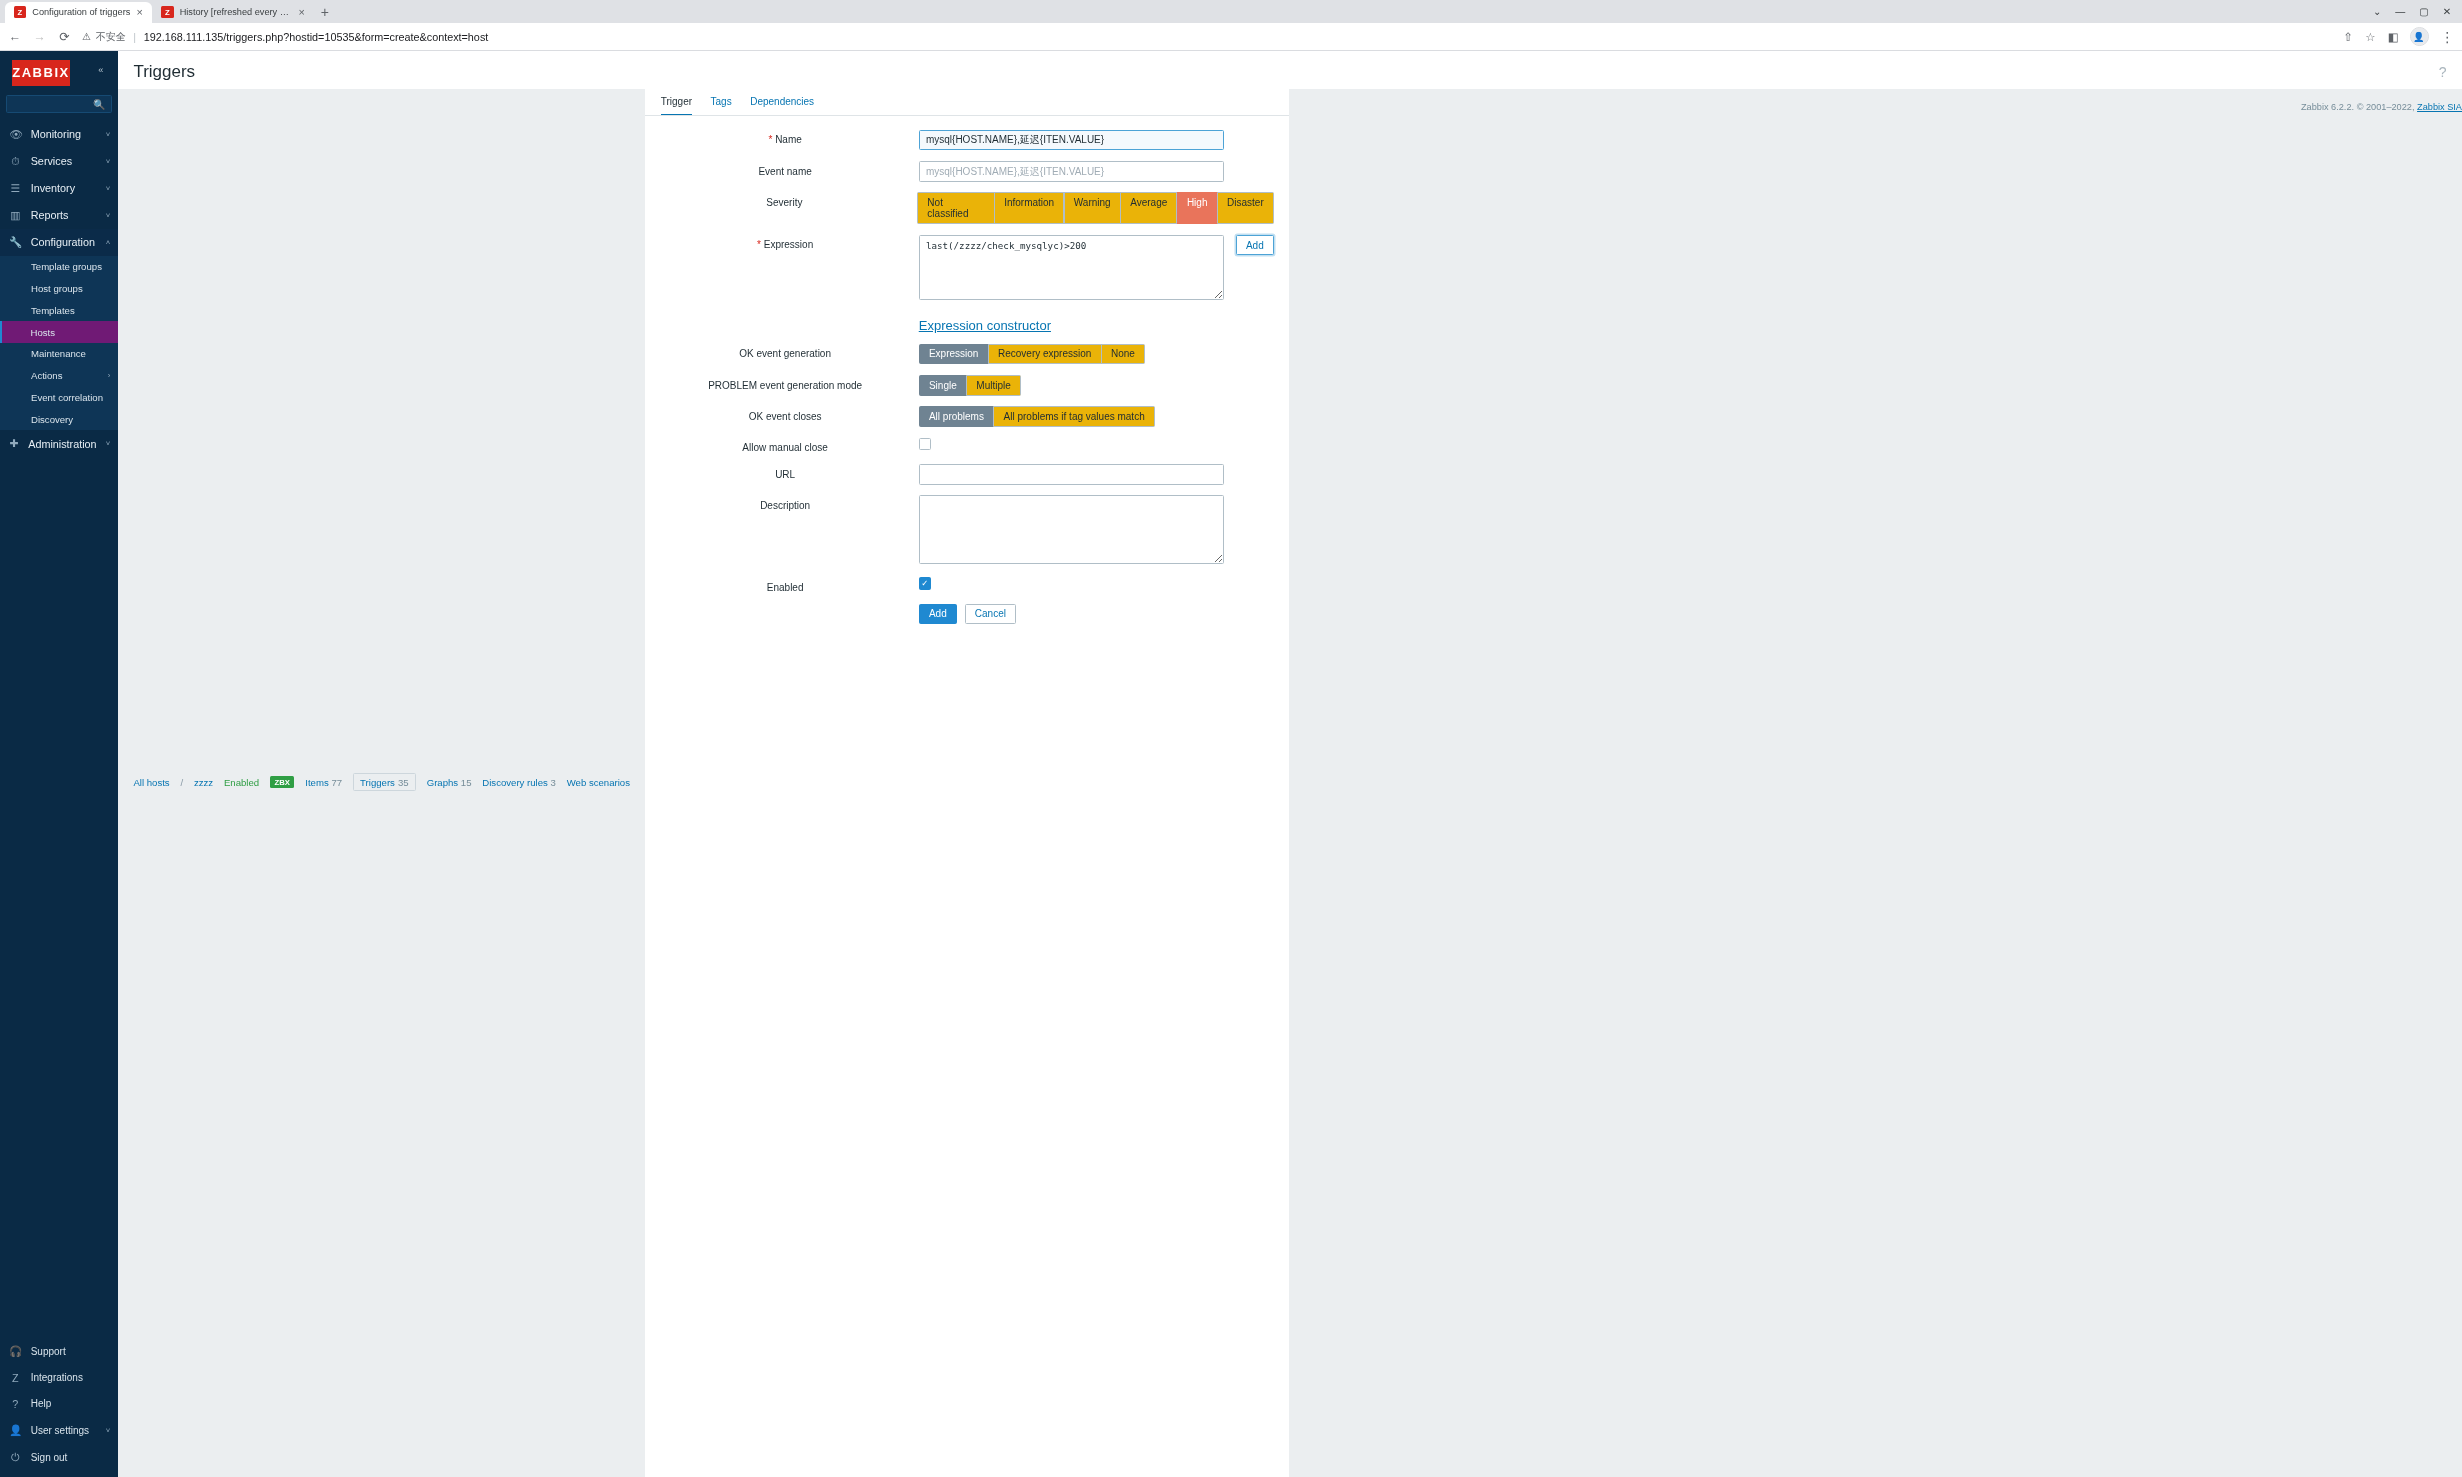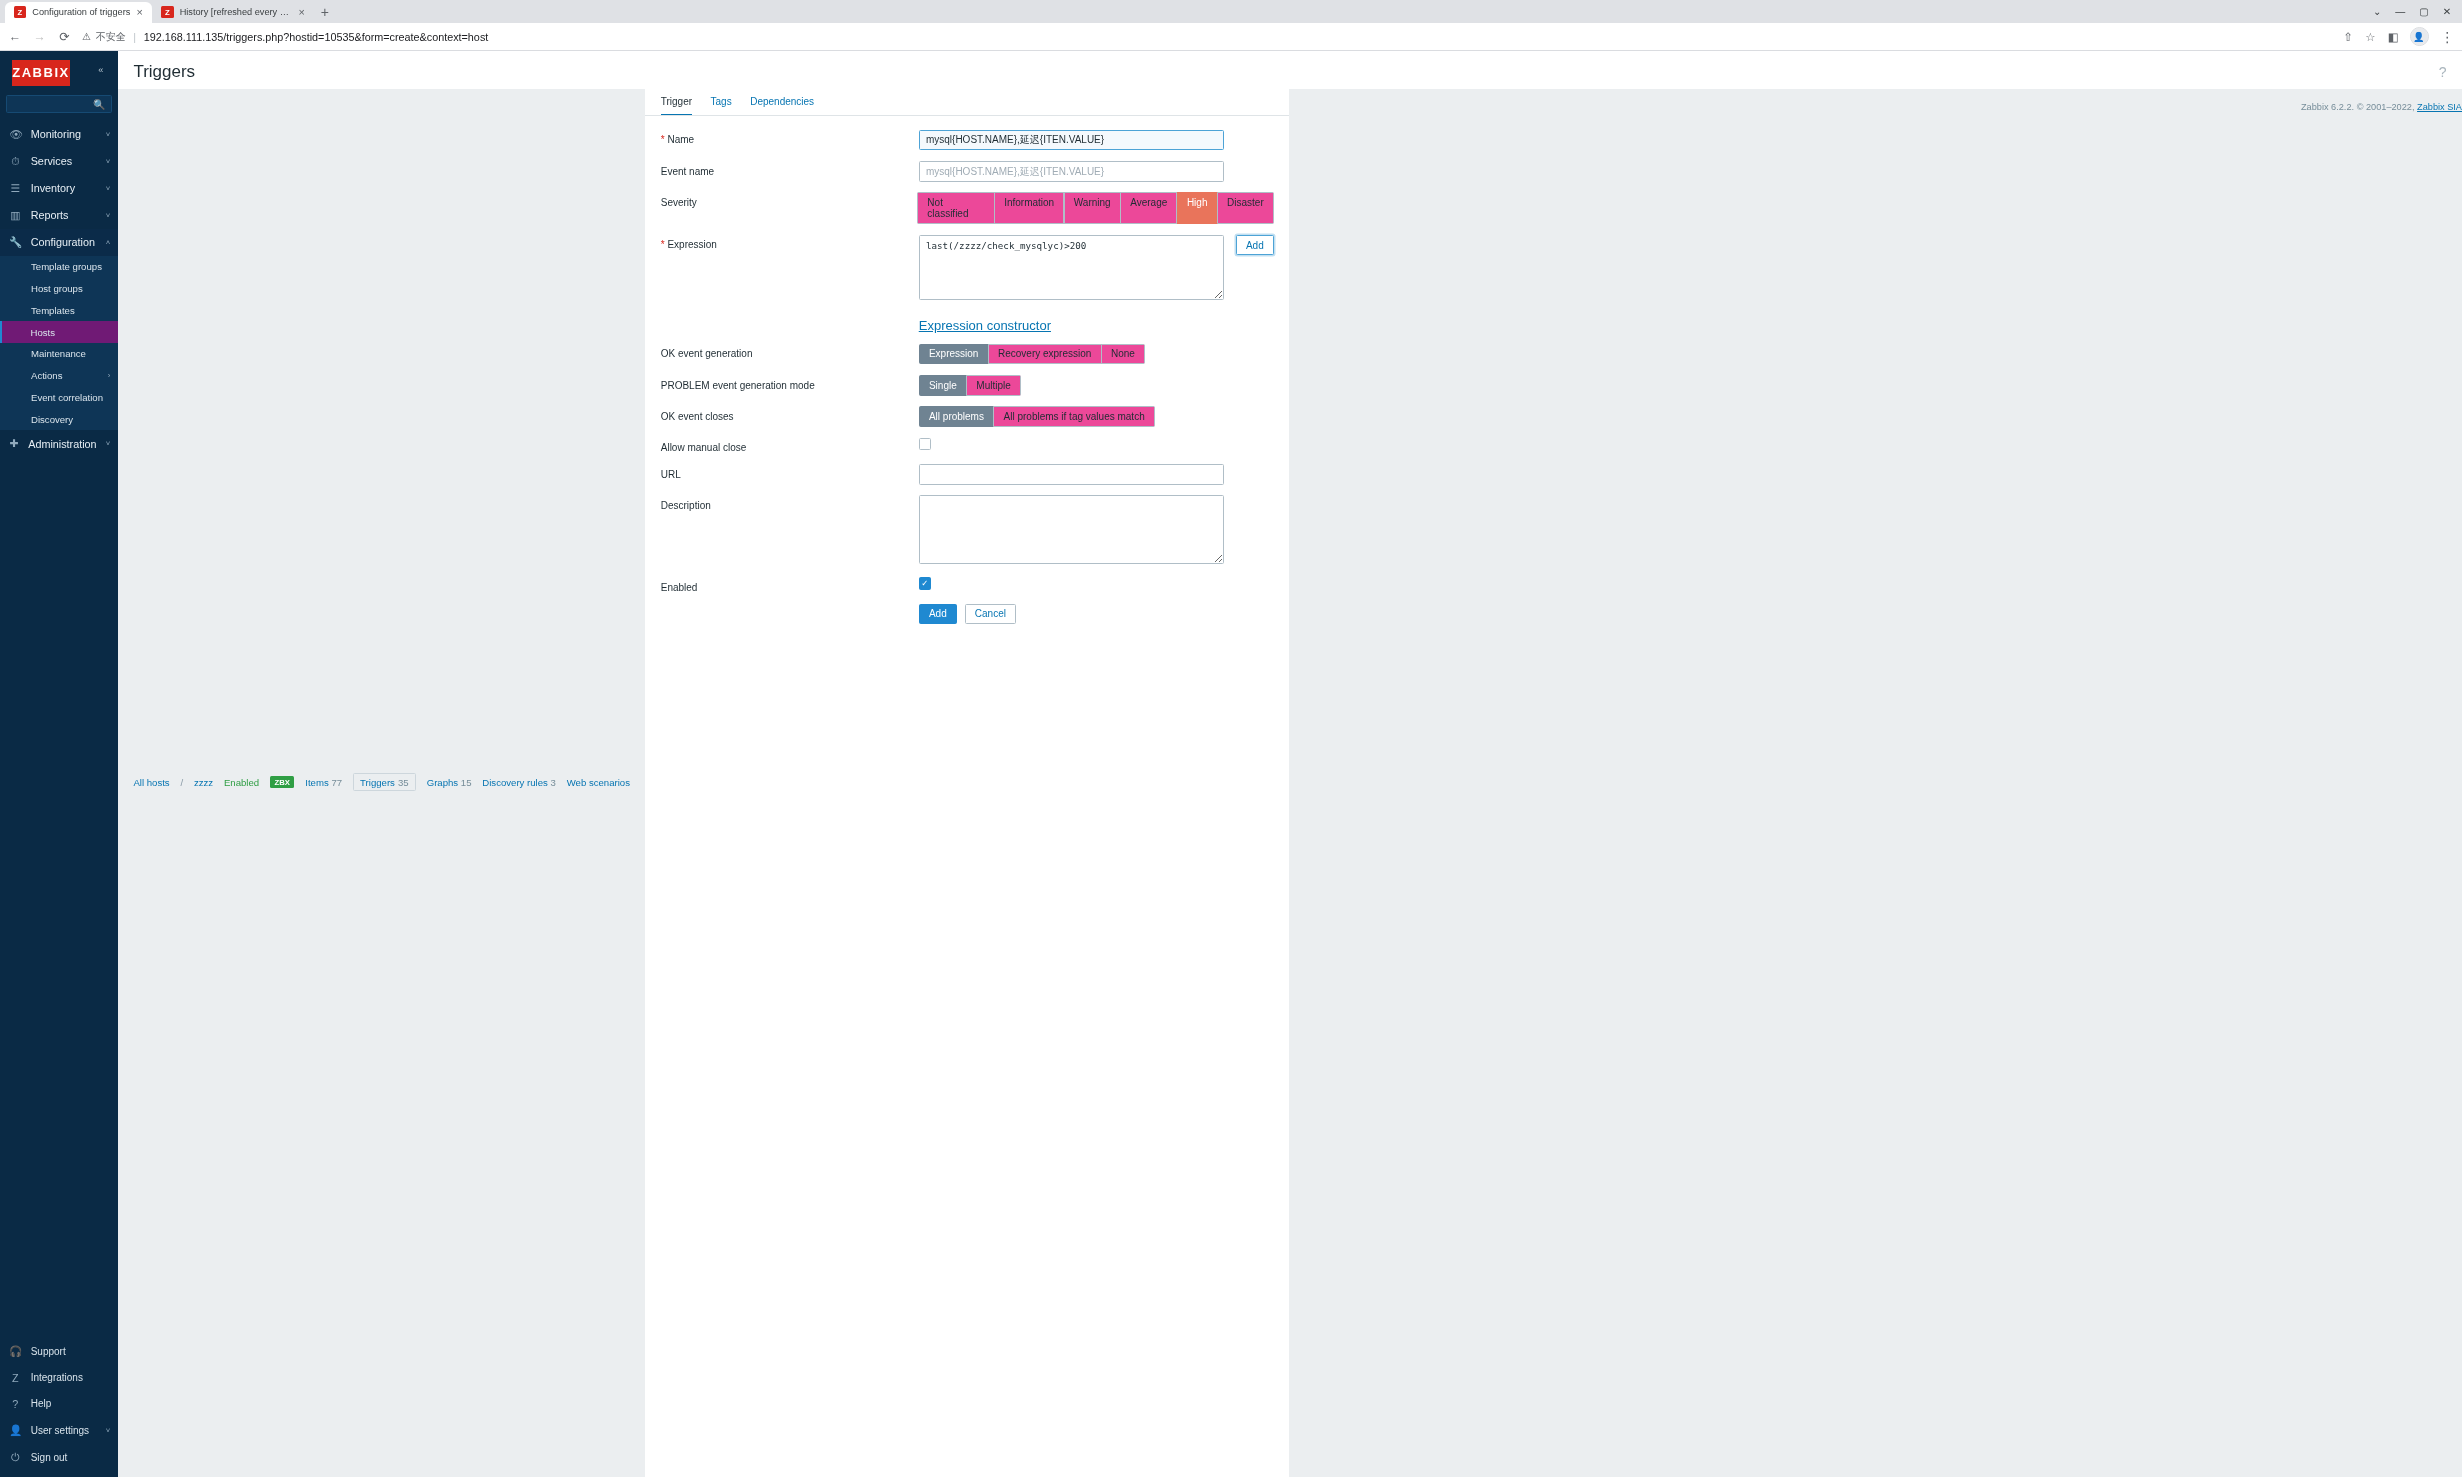--- a/index.html
+++ b/index.html
@@ -51,33 +51,33 @@
   .status-enabled { color:#2f9e44;}
   .zbx-badge { background:#2f9e44; color:#fff; font-size:7.7px; padding:1.5px 4.6px; border-radius:1.5px; font-weight:bold;}
   .count { color:#768d99;}
   .crumb-active-box { border:0.8px solid #cdd6dc; padding:2.3px 6.2px; border-radius:1.5px; display:inline-flex; gap:3.1px;}
   .tabs-row { border-bottom:0.8px solid #dfe4e7; padding:0 15.4px; display:flex; gap:18.5px;}
   .tab-item { padding:6.2px 0 7.7px 0; font-size:10px; color:#0775b2; cursor:pointer;}
   .tab-item.active { color:#1f2c33; border-bottom:1.5px solid #0775b2; margin-bottom:-0.8px;}
 
   .form-area { padding:14px 15.4px 18.5px 15.4px;}
   .form-row { display:flex; align-items:flex-start; margin-bottom:10.8px;}
-  .form-label { width:258px; text-align:left; padding-right:9.2px; padding-top:4.6px; color:#1f2c33; font-size:10px;}
+  .form-label { width:258px; text-align:center; padding-right:9.2px; padding-top:4.6px; color:#1f2c33; font-size:10px;}
   .req::before { content:"* "; color:#d8261c;}
   .form-control { }
   input[type=text], textarea { border:0.8px solid #b0bec7; border-radius:1.5px; padding:3.8px 6.2px; font-size:10px; color:#1f2c33; width:305px; font-family:inherit;}
   input.focused { border-color:#4da3d6; background:#f4f9fd;}
   input::placeholder, textarea::placeholder { color:#a0acb5;}
   textarea.expr { width:305px; height:65px; font-family: Menlo, Consolas, monospace; font-size:9.2px; resize:both;}
   textarea.desc { width:305px; height:69px; resize:both;}
   .btn { border:0.8px solid #b0bec7; background:#fff; color:#0775b2; padding:3.8px 9.2px; font-size:10px; border-radius:1.5px; cursor:pointer;}
   .btn.primary { background:#1f89d1; color:#fff; border-color:#1f89d1;}
   .btn.focused { border-color:#4da3d6; box-shadow:0 0 0 1.5px rgba(77,163,214,.35);}
   .seg-group { display:flex;}
-  .seg { border:0.8px solid #b0bec7; padding:3.8px 9.2px; font-size:10px; background:#ec4899; color:#1f2c33; cursor:pointer; margin-left:-0.8px;}
+  .seg { border:0.8px solid #b0bec7; padding:3.8px 9.2px; font-size:10px; background:#eab308; color:#1f2c33; cursor:pointer; margin-left:-0.8px;}
   .seg:first-child { margin-left:0; border-radius:1.5px 0 0 1.5px;}
   .seg:last-child { border-radius:0 1.5px 1.5px 0;}
   .seg.sel-grey { background:#6f8392; color:#fff; border-color:#6f8392;}
   .seg.sel-orange { background:#e9745b; color:#fff; border-color:#e9745b;}
   .link { color:#0775b2; text-decoration:underline; font-size:13px; cursor:pointer; display:inline-block; margin-top:16px;}
   .checkbox { width:12.3px; height:12.3px; border:0.8px solid #b0bec7; border-radius:1.5px; display:inline-flex; align-items:center; justify-content:center; cursor:pointer;}
   .checkbox.checked { background:#1f89d1; border-color:#1f89d1; color:#fff; font-size:8.5px;}
   .footer { text-align:center; padding:12.3px 0 12.3px 0; font-size:9.2px; color:#768d99; background:#ebeef0;}
   .footer a { color:#0775b2; text-decoration:underline; cursor:pointer;}
   .content-bg { background:#ebeef0; flex:1; display:flex; border-radius:31px;}

